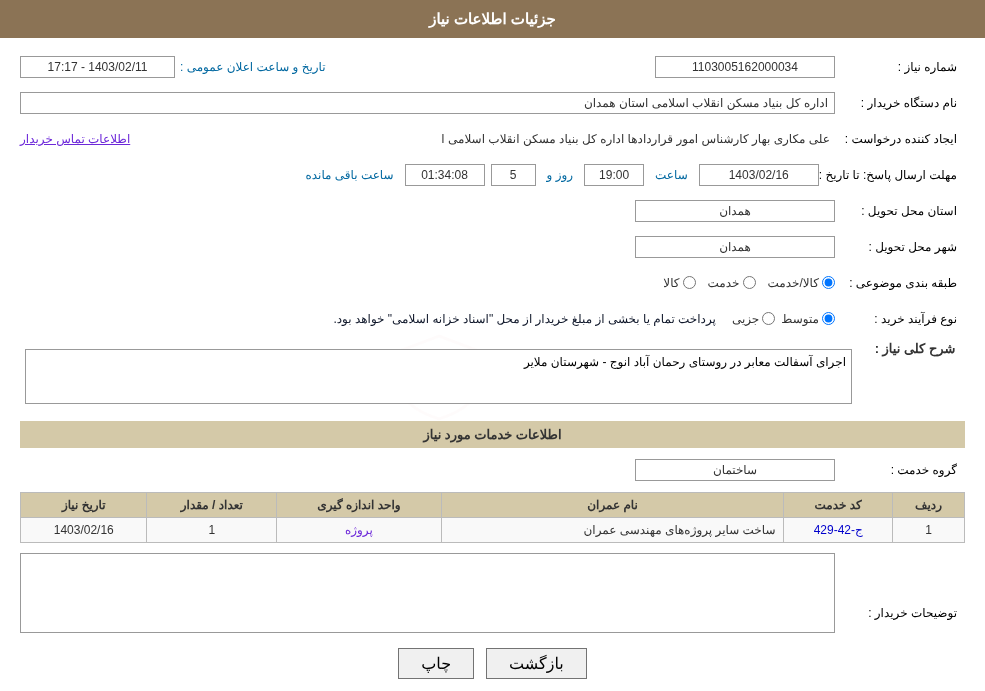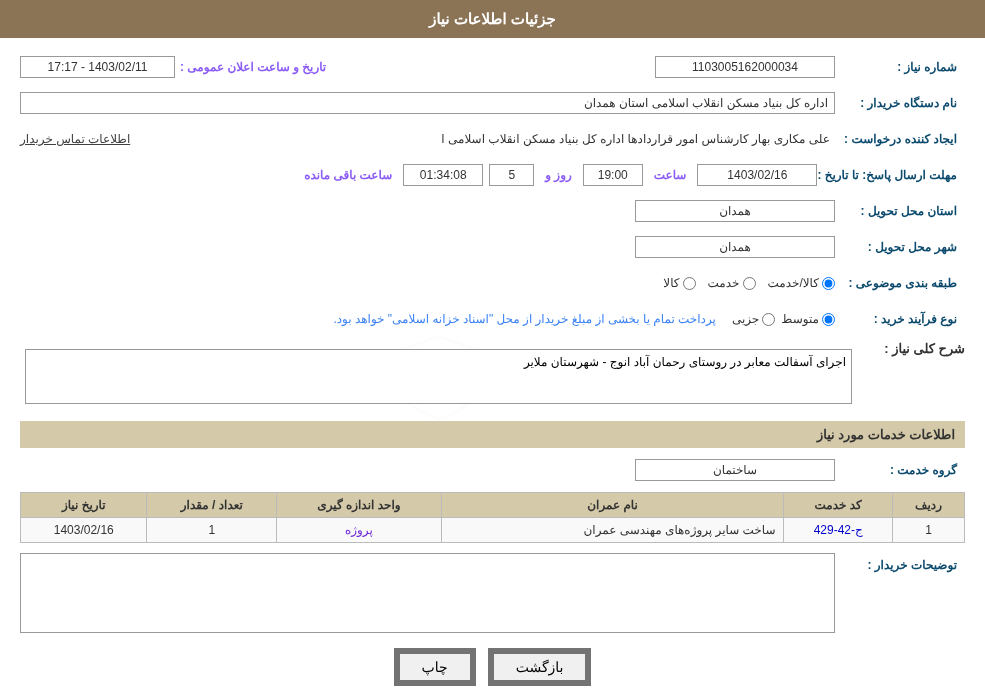--- a/index.html
+++ b/index.html
@@ -30,22 +30,22 @@
     .info-row {
       display: flex;
       align-items: center;
       margin-bottom: 8px;
       min-height: 28px;
     }
     .label-cell {
       min-width: 130px;
       text-align: right;
       padding-right: 8px;
-      color: #0c4a6e;
-      font-weight: bold;
+      color: #000000;
+      font-weight: normal;
       white-space: nowrap;
     }
     .value-cell {
       flex: 1;
       display: flex;
       align-items: center;
     }
     .input-box {
       border: 1px solid #999;
       background: #fff;
@@ -53,30 +53,31 @@
       font-family: Tahoma, Arial, sans-serif;
       font-size: 12px;
       direction: rtl;
       color: #333;
     }
     .input-full { width: 100%; }
     .input-date { width: 140px; }
     .input-time { width: 70px; }
     .input-days { width: 50px; }
     .input-remain { width: 90px; }
-    .link-blue { color: #404040; text-decoration: underline; cursor: pointer; }
-    .inline-label { margin: 0 5px; color: #8b5cf6; font-weight: bold; }
+    .link-blue { color: #6d28d9; text-decoration: underline; cursor: pointer; }
+    .inline-label { margin: 0 5px; color: #0369a1; }
     .radio-group { display: flex; align-items: center; gap: 12px; }
-    .radio-item { display: flex; align-items: center; gap: 3px; }
+    .radio-item { display: flex; align-items: flex-start; gap: 3px; }
     .section-divider {
       background: #d4c9a8;
       padding: 6px 10px;
       font-weight: bold;
       font-size: 13px;
       margin: 10px 0 8px 0;
+      text-align: center;
     }
     .narration-box {
       width: 100%;
       min-height: 55px;
       border: 1px solid #999;
       background: #fff;
       padding: 5px;
       direction: rtl;
       font-family: Tahoma, Arial, sans-serif;
       font-size: 12px;
@@ -137,23 +138,23 @@
     }
     .button-bar {
       display: flex;
       justify-content: center;
       gap: 12px;
       margin: 15px 0 10px 0;
     }
     .btn {
       padding: 5px 22px;
       font-family: Tahoma, Arial, sans-serif;
-      font-size: 14px;
+      font-size: 16px;
       cursor: pointer;
-      border: 6px solid #737373;
+      border: 1px solid #737373;
     }
     .btn-print {
       background: #f0f0f0;
     }
     .btn-back {
       background: #f0f0f0;
     }
     .row-flex {
       display: flex;
       align-items: center;
@@ -245,21 +246,21 @@
       <div class="label-cell">نوع فرآیند خرید :</div>
       <div class="value-cell row-flex">
         <div class="radio-item">
           <input type="radio" name="purchase_type" value="motavasset" checked="" style="">
           <span>متوسط</span>
         </div>
         <div class="radio-item">
           <input type="radio" name="purchase_type" value="jozi" style="">
           <span>جزیی</span>
         </div>
-        <span style="margin-right:10px; color:#3b82f6;">پرداخت تمام یا بخشی از مبلغ خریدار از محل "اسناد خزانه اسلامی" خواهد بود.</span>
+        <span style="margin-right:10px; color:#0f172a;">پرداخت تمام یا بخشی از مبلغ خریدار از محل "اسناد خزانه اسلامی" خواهد بود.</span>
       </div>
     </div>
 
     <div class="info-row" style="align-items:flex-start; margin-top:5px;">
       <div class="section-divider" style="width:100px; min-width:100px; background:none; padding:0; margin:0;">
         <span>شرح کلی نیاز :</span>
       </div>
       <div style="flex:1; margin-right:8px;">
         <div class="watermark-area">
 
@@ -303,21 +304,21 @@
           <td class="code-cell">ج-42-429</td>
           <td class="service-name">ساخت سایر پروژه‌های مهندسی عمران</td>
           <td><span style="color:#6d28d9;">پروژه</span></td>
           <td>1</td>
           <td>1403/02/16</td>
         </tr>
       </tbody>
     </table>
 
     <div class="info-row" style="align-items:flex-start; margin-top:10px;">
-      <div class="label-cell" style="padding-top:5px;">توضیحات خریدار :</div>
+      <div class="label-cell" style="padding-top:5px;margin-top:48px;">توضیحات خریدار :</div>
       <div class="value-cell">
         <textarea class="desc-box" style=""></textarea>
       </div>
     </div>
 
     <div class="button-bar">
       <button class="btn btn-back">بازگشت</button>
       <button class="btn btn-print">چاپ</button>
     </div>
 

